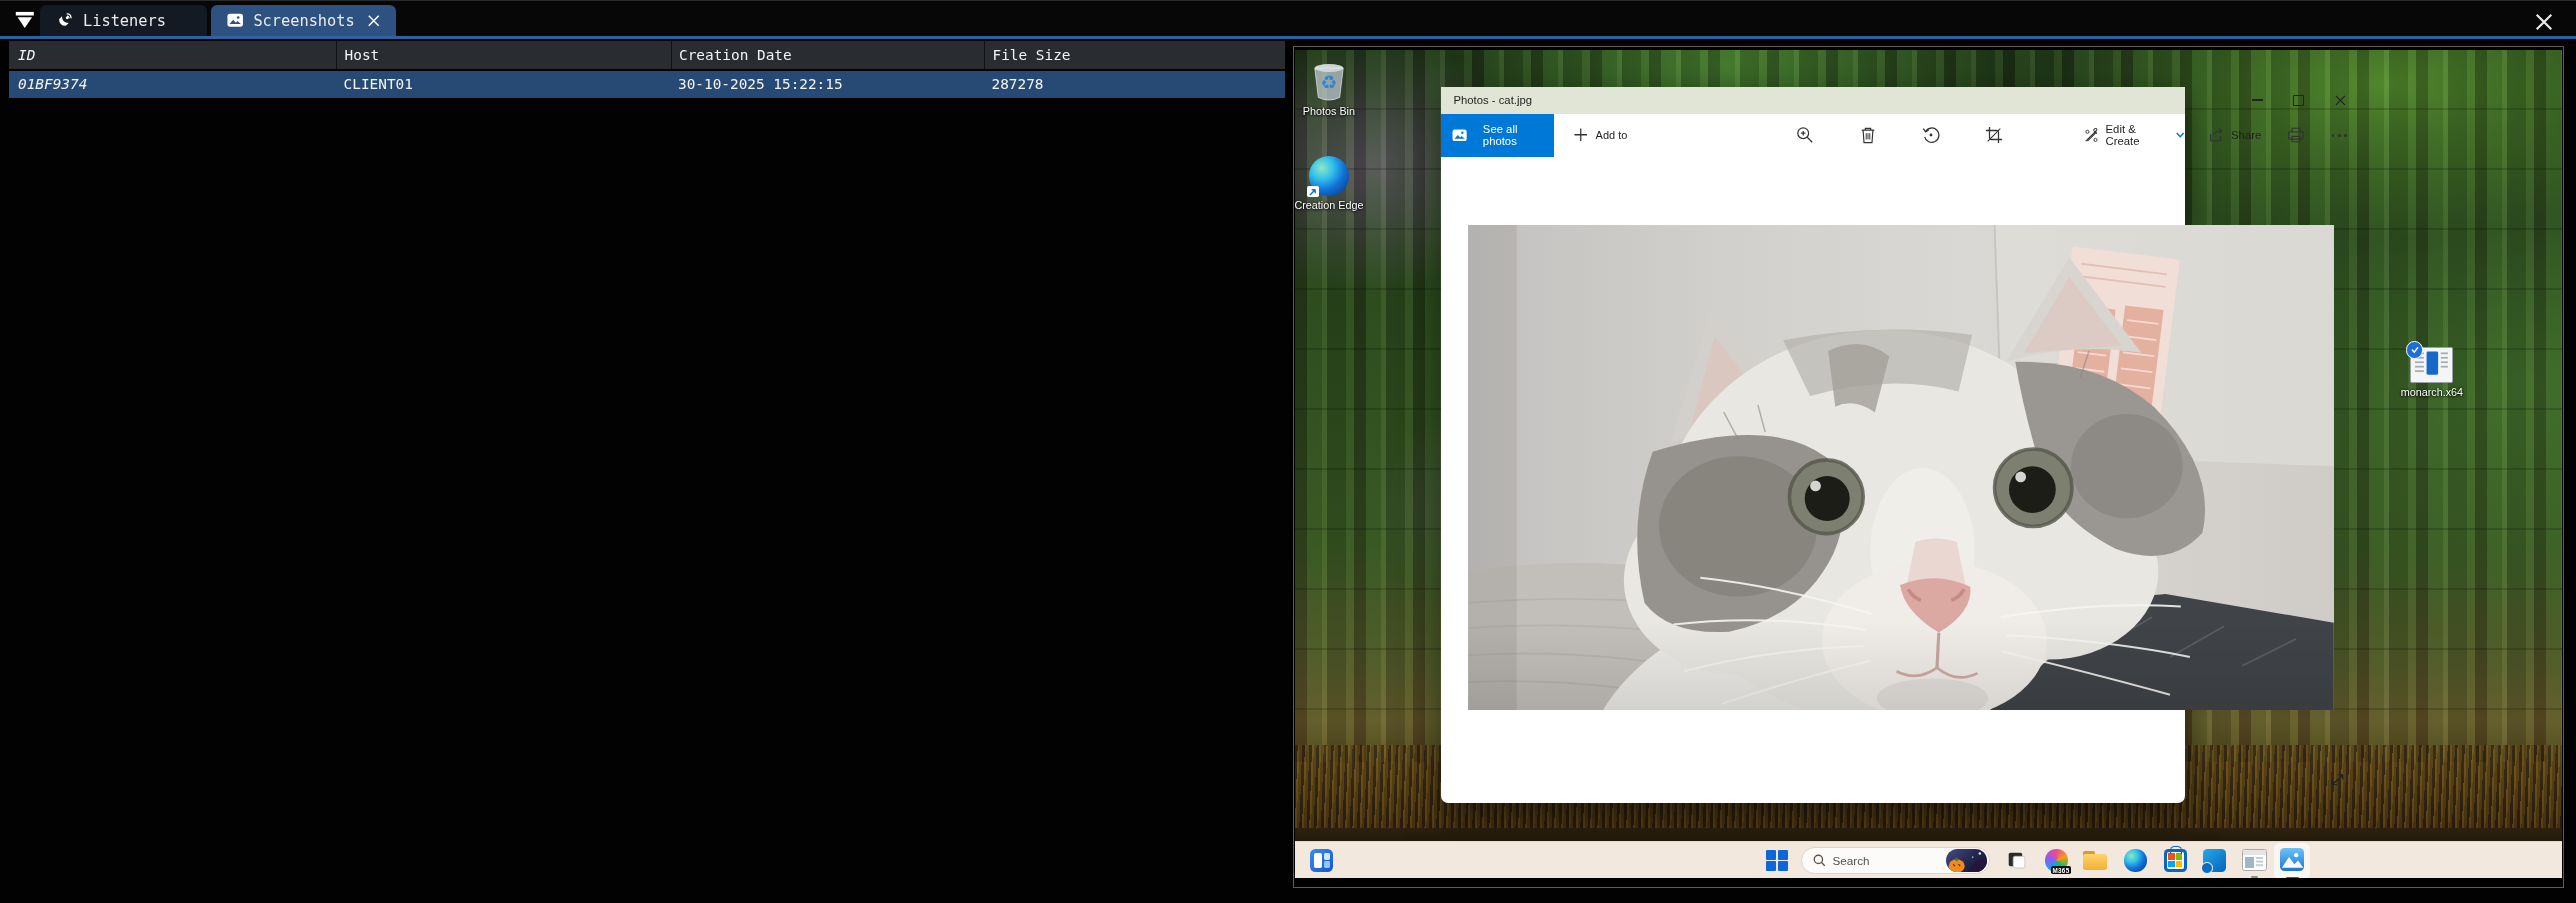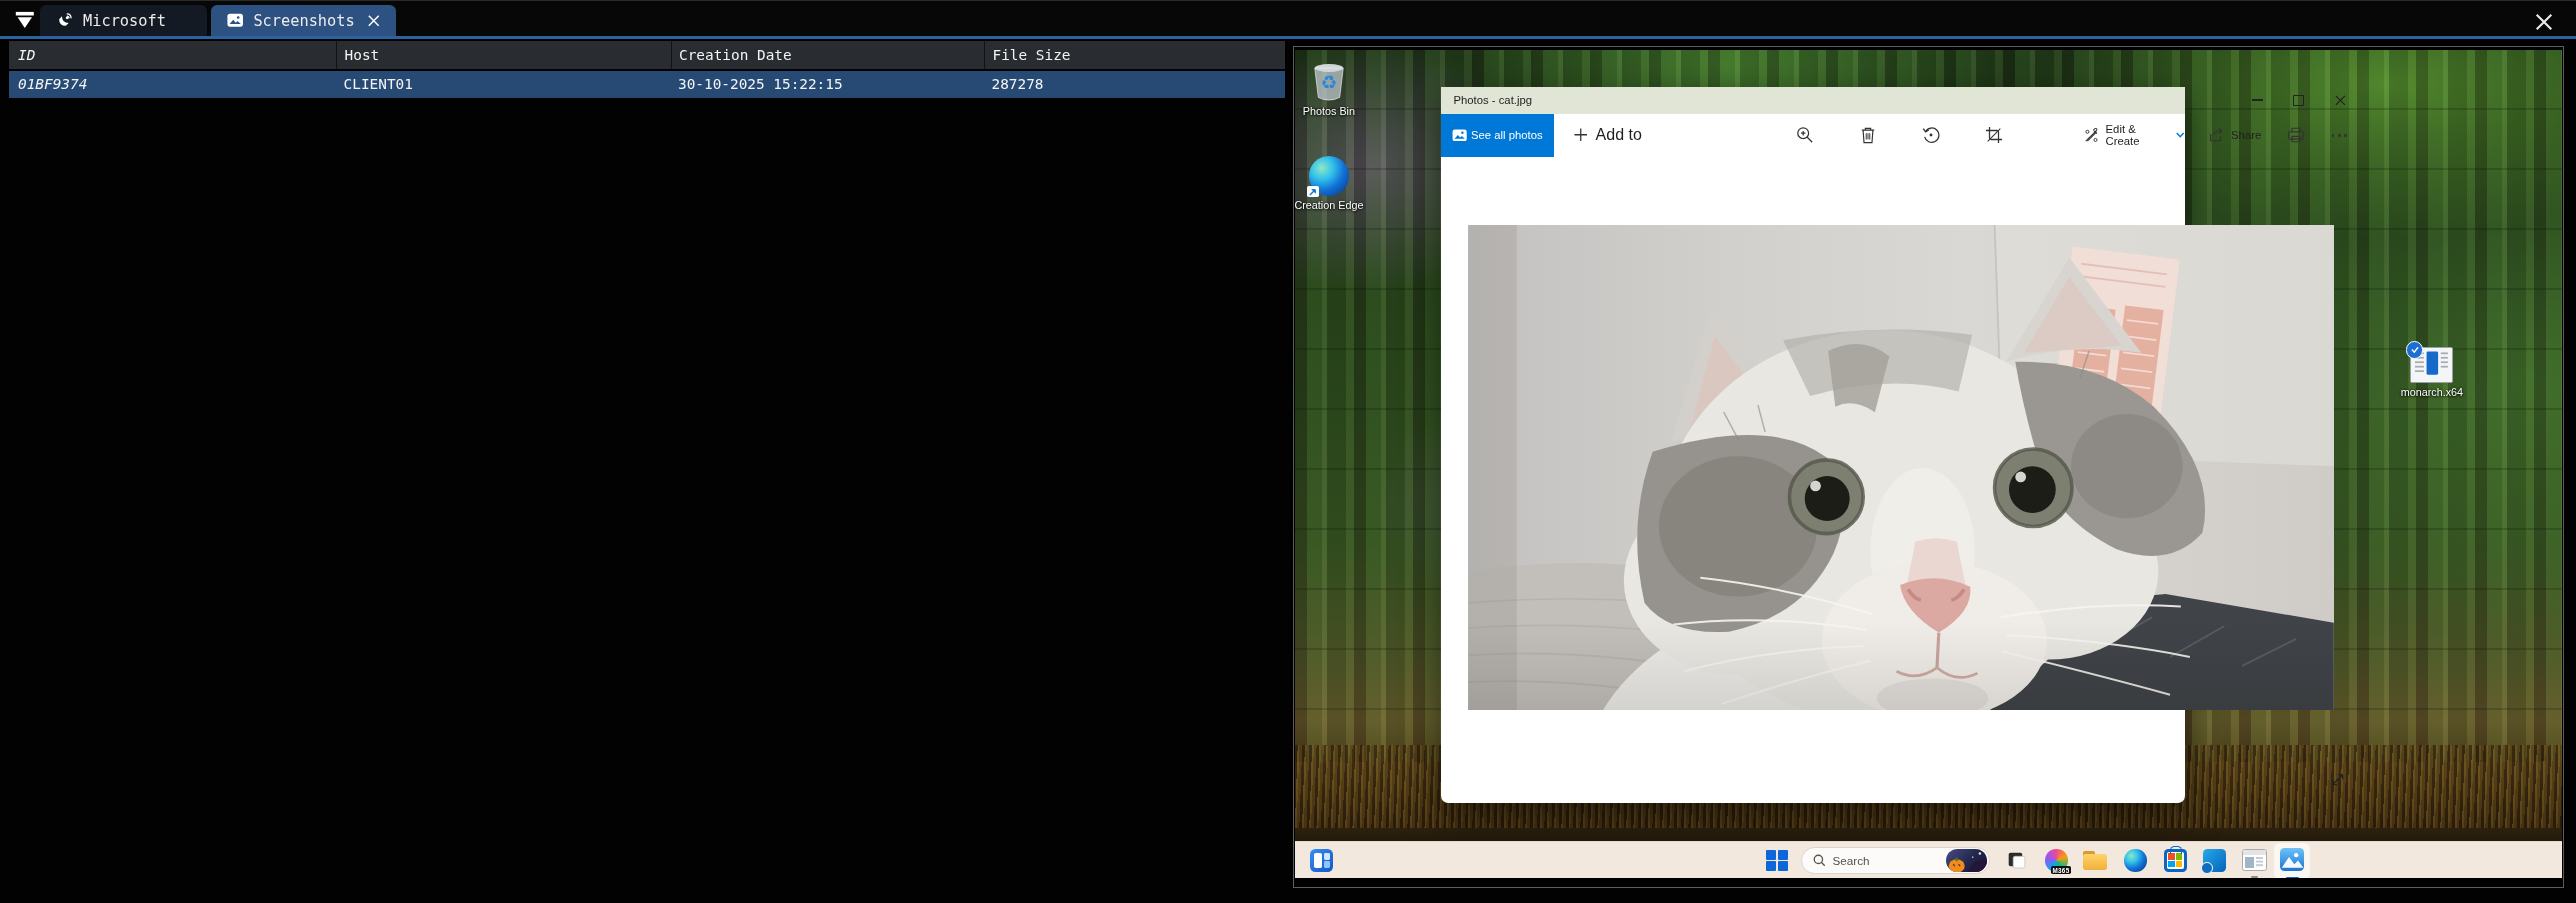--- a/index.html
+++ b/index.html
@@ -52,22 +52,22 @@
   .check-badge{position:absolute;left:-5.4px;top:-6.3px;width:15.3px;height:15.3px;border-radius:50%;background:#1d6fd1;border:1.4px solid #fff;display:flex;align-items:center;justify-content:center;color:#fff;font-size:9px;}
   
   .photos-win{position:absolute;left:146px;top:37px;width:744px;height:716px;background:#fff;border-radius:0 0 7.2px 7.2px;box-shadow:0 12.6px 36px rgba(0,0,0,.55);}
   .ptitle{position:absolute;left:0;top:0;width:100%;height:27px;background:rgba(223,228,212,.96);display:flex;align-items:center;}
   .ptitle .t{margin-left:12.6px;font-size:11.3px;color:#1f1f1f;}
   .wc{position:absolute;top:0;width:40px;height:27px;display:flex;align-items:center;justify-content:center;}
   .wc-min{left:797px;} .wc-max{left:838px;} .wc-close{left:880px;}
   .minbar{width:10.8px;height:1.4px;background:#222;}
   .maxbox{width:9px;height:9px;border:1.1px solid #222;border-radius:0.9px;}
   .ptoolbar{position:absolute;left:0;top:27px;width:100%;height:43px;background:#fff;}
-  .seeall{position:absolute;left:0;top:0;width:113px;height:43px;background:#0078d7;display:flex;align-items:center;gap:4px;padding-left:10.8px;box-sizing:border-box;color:#fff;font-size:11.3px;}
-  .addto{position:absolute;left:126px;top:0;height:43px;display:flex;align-items:center;gap:8px;color:#1f1f1f;font-size:16px;padding:0 7.2px;}
+  .seeall{position:absolute;left:0;top:0;width:113px;height:43px;background:#0078d7;display:flex;align-items:center;gap:16px;padding-left:10.8px;box-sizing:border-box;color:#fff;font-size:11.3px;}
+  .addto{position:absolute;left:126px;top:0;height:43px;display:flex;align-items:center;gap:8px;color:#1f1f1f;font-size:11px;padding:0 7.2px;}
   .tbico{position:absolute;top:0;height:43px;display:flex;align-items:center;justify-content:center;width:31px;}
   .tb-zoom{left:349px;} .tb-del{left:412px;} .tb-rot{left:475px;} .tb-crop{left:538px;}
   .tb-edit{position:absolute;left:643px;top:0;height:43px;display:flex;align-items:center;gap:7.2px;color:#1f1f1f;font-size:11.3px;}
   .tb-share{position:absolute;left:767px;top:0;height:43px;display:flex;align-items:center;gap:7.2px;color:#1f1f1f;font-size:11.3px;}
   .tb-print{left:840px;} .tb-more{left:883px;}
   .photo{position:absolute;left:27px;top:138px;width:866px;height:485px;background:#cfcdca;overflow:hidden;}
   .fullscreen-btn{position:absolute;left:887px;top:683px;width:20px;height:20px;display:flex;align-items:center;justify-content:center;}
   
   .taskbar{position:absolute;left:0;top:791px;width:1267px;height:38px;background:#f2e8de;border-top:0.9px solid rgba(0,0,0,.06);}
   .tbi{position:absolute;top:6.3px;width:25px;height:25px;display:flex;align-items:center;justify-content:center;}
@@ -117,21 +117,21 @@
         <path d="M4 8 L20 8 L12 20 Z" fill="#fff"></path>
       </svg>
     </div>
 
     <div class="tab tab-listeners">
       <svg width="17" height="17" viewBox="0 0 19 19">
         <path d="M3.5 8 q0 7.5 7.5 7.5 l3.2-3.2 q-7.5 0 -7.5-7.5 Z" fill="#fff"></path>
         <circle cx="12.5" cy="6.5" r="1.6" fill="#fff"></circle>
         <path d="M12.5 2.2 a4.5 4.5 0 0 1 4.3 4.3 M12.7 4.6 a2.2 2.2 0 0 1 1.9 1.9" stroke="#fff" stroke-width="1.4" fill="none" stroke-linecap="round"></path>
       </svg>
-      <span>Microsoft</span>
+      <span>Listeners</span>
     </div>
 
     <div class="tab tab-screenshots">
       <svg width="17" height="14.4" viewBox="0 0 19 16">
         <rect x="0.5" y="0.5" width="18" height="15" rx="3" fill="#fff"></rect>
         <path d="M3 12.5 l4.2-5 3 3.4 1.9-2 4 3.6 Z" fill="#2d5181"></path>
         <circle cx="13" cy="4.8" r="1.5" fill="#2d5181"></circle>
       </svg>
       <span>Screenshots</span>
       <span class="tab-close">

